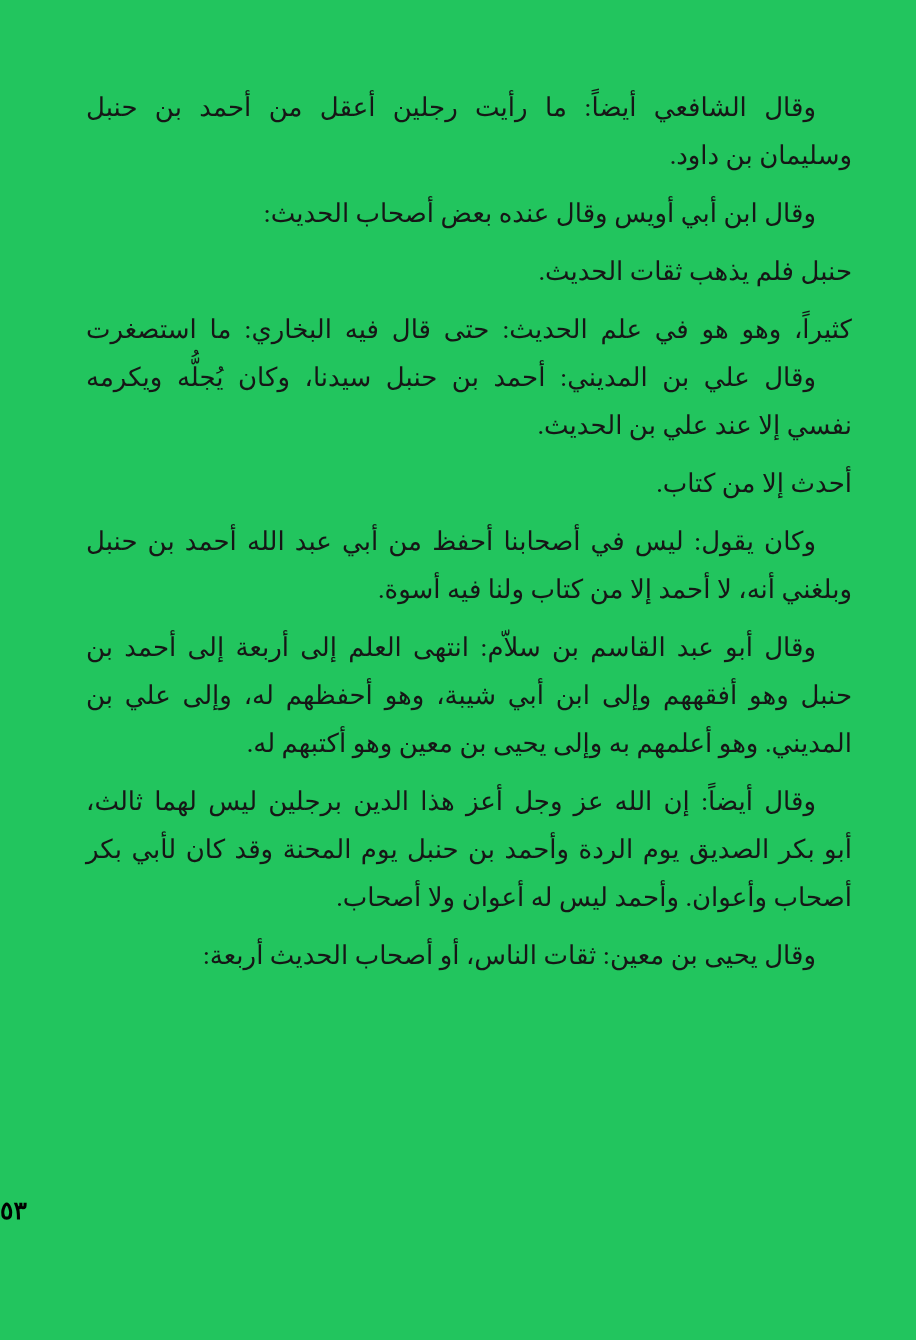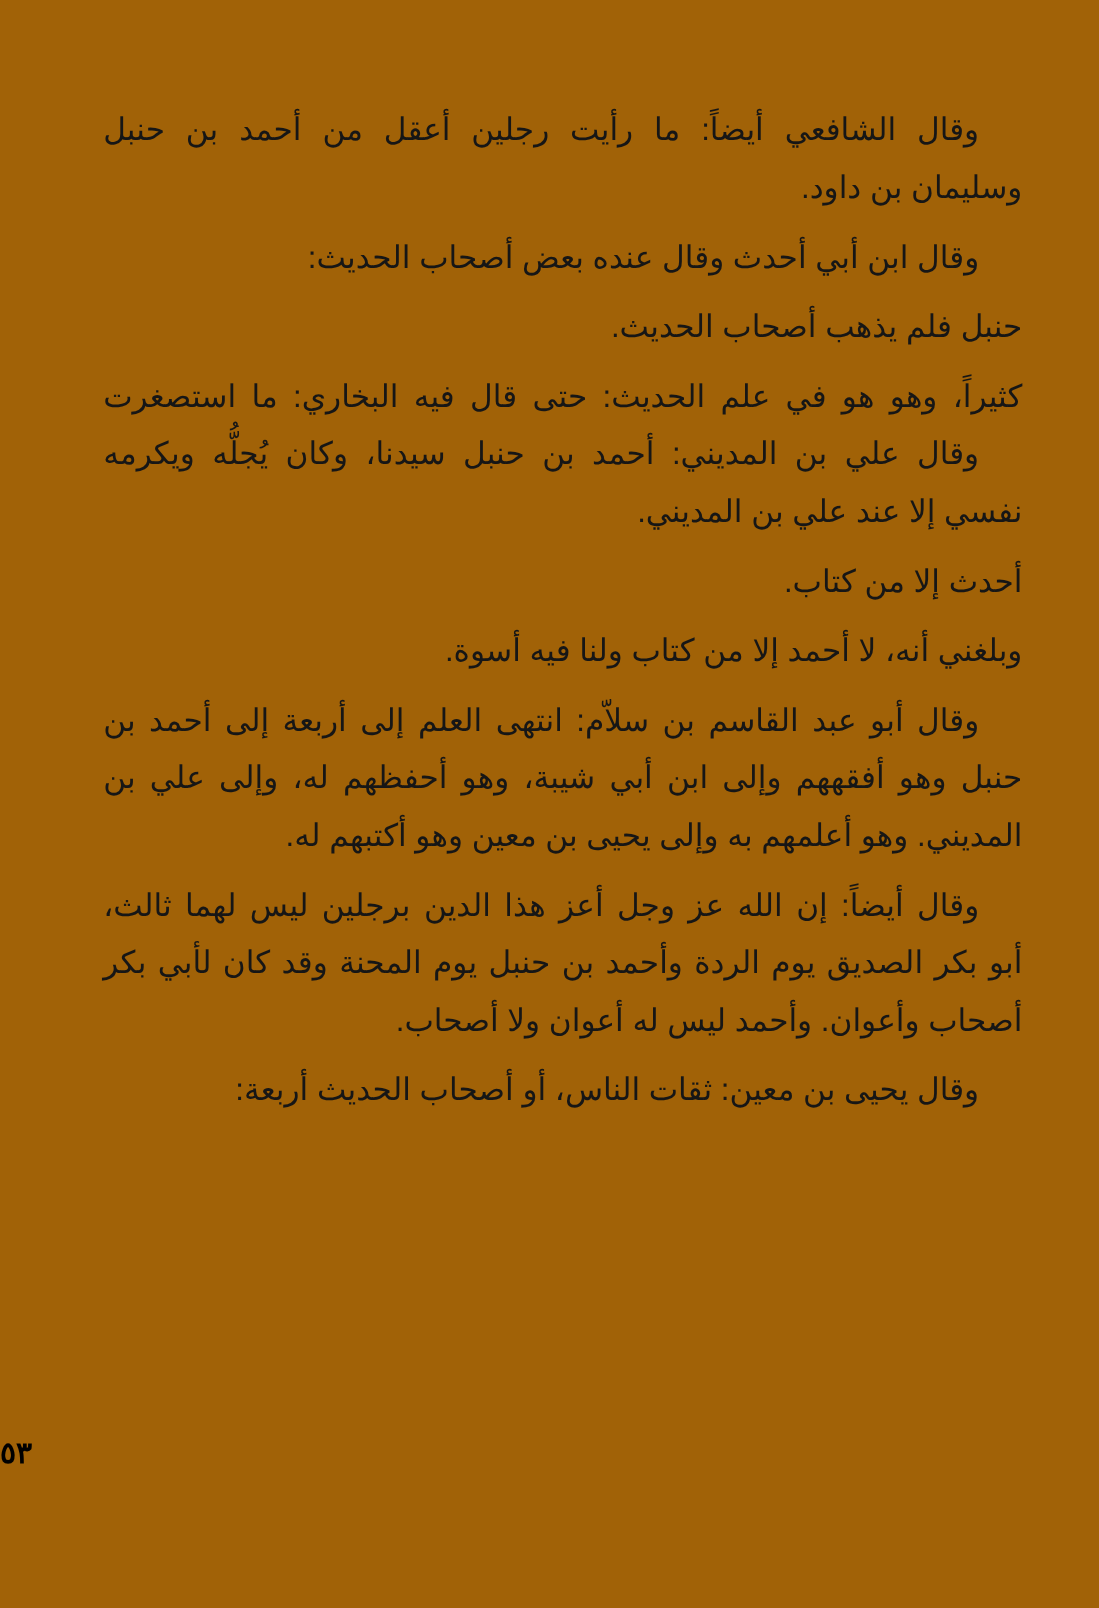--- a/index.html
+++ b/index.html
@@ -5,23 +5,23 @@
   html, body {
     margin: 0;
     padding: 0;
     background: #ffffff;
   }
   .page {
     position: relative;
     width: 916px;
     height: 1340px;
     box-sizing: border-box;
-    background: #a16207;
+    background: #22c55e;
     color: #161616;
-    font-family: Liberation Sans, sans-serif;
+    font-family: Liberation Serif, serif;
     direction: rtl;
     padding: 84px 64px 0 86px;
     overflow: hidden;
   }
   .text-block {
     width: 100%;
   }
   .paragraph {
     margin: 0 0 10px 0;
   }
@@ -55,34 +55,35 @@
 </head>
 <body>
 
 <main class="page">
   <section class="text-block" id="text-block">
       <div class="paragraph">
         <div class="line first">وقال الشافعي أيضاً: ما رأيت رجلين أعقل من أحمد بن حنبل</div>
         <div class="line last">وسليمان بن داود.</div>
       </div>
       <div class="paragraph">
-        <div class="line first last">وقال ابن أبي أحدث وقال عنده بعض أصحاب الحديث:</div>
+        <div class="line first last">وقال ابن أبي أويس وقال عنده بعض أصحاب الحديث:</div>
       </div>
       <div class="paragraph">
-        <div class="line last">حنبل فلم يذهب أصحاب الحديث.</div>
+        <div class="line last">حنبل فلم يذهب ثقات الحديث.</div>
       </div>
       <div class="paragraph">
         <div class="line">كثيراً، وهو هو في علم الحديث: حتى قال فيه البخاري: ما استصغرت</div>
         <div class="line first">وقال علي بن المديني: أحمد بن حنبل سيدنا، وكان يُجلُّه ويكرمه</div>
-        <div class="line last">نفسي إلا عند علي بن المديني.</div>
+        <div class="line last">نفسي إلا عند علي بن الحديث.</div>
       </div>
       <div class="paragraph">
         <div class="line last">أحدث إلا من كتاب.</div>
       </div>
       <div class="paragraph">
+        <div class="line first">وكان يقول: ليس في أصحابنا أحفظ من أبي عبد الله أحمد بن حنبل</div>
         <div class="line last">وبلغني أنه، لا أحمد إلا من كتاب ولنا فيه أسوة.</div>
       </div>
       <div class="paragraph">
         <div class="line first">وقال أبو عبد القاسم بن سلاّم: انتهى العلم إلى أربعة إلى أحمد بن</div>
         <div class="line">حنبل وهو أفقههم وإلى ابن أبي شيبة، وهو أحفظهم له، وإلى علي بن</div>
         <div class="line last">المديني. وهو أعلمهم به وإلى يحيى بن معين وهو أكتبهم له.</div>
       </div>
       <div class="paragraph">
         <div class="line first">وقال أيضاً: إن الله عز وجل أعز هذا الدين برجلين ليس لهما ثالث،</div>
         <div class="line">أبو بكر الصديق يوم الردة وأحمد بن حنبل يوم المحنة وقد كان لأبي بكر</div>

